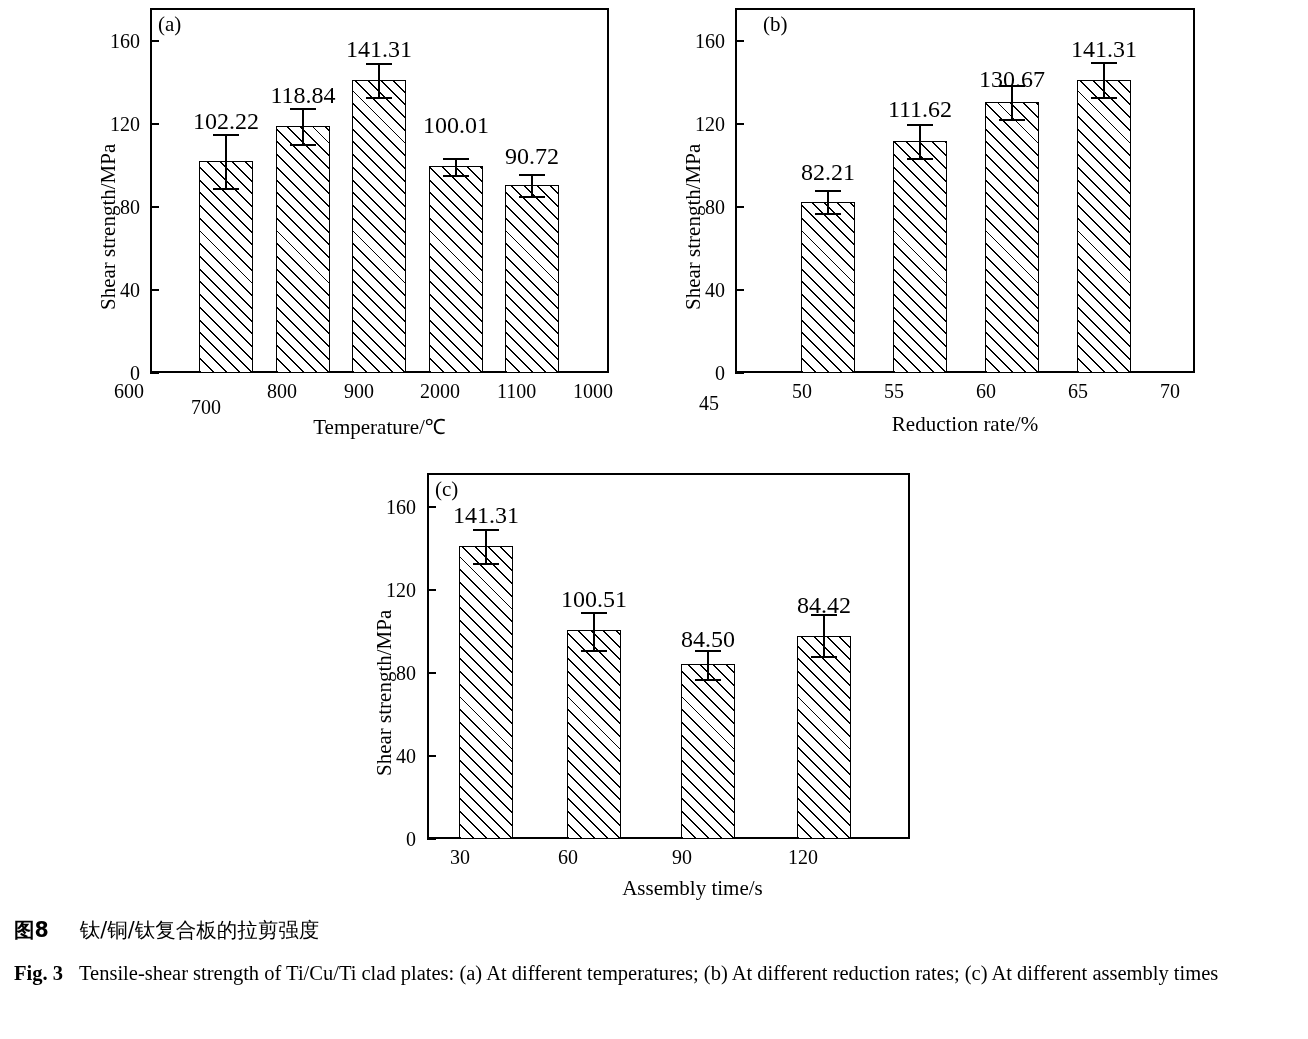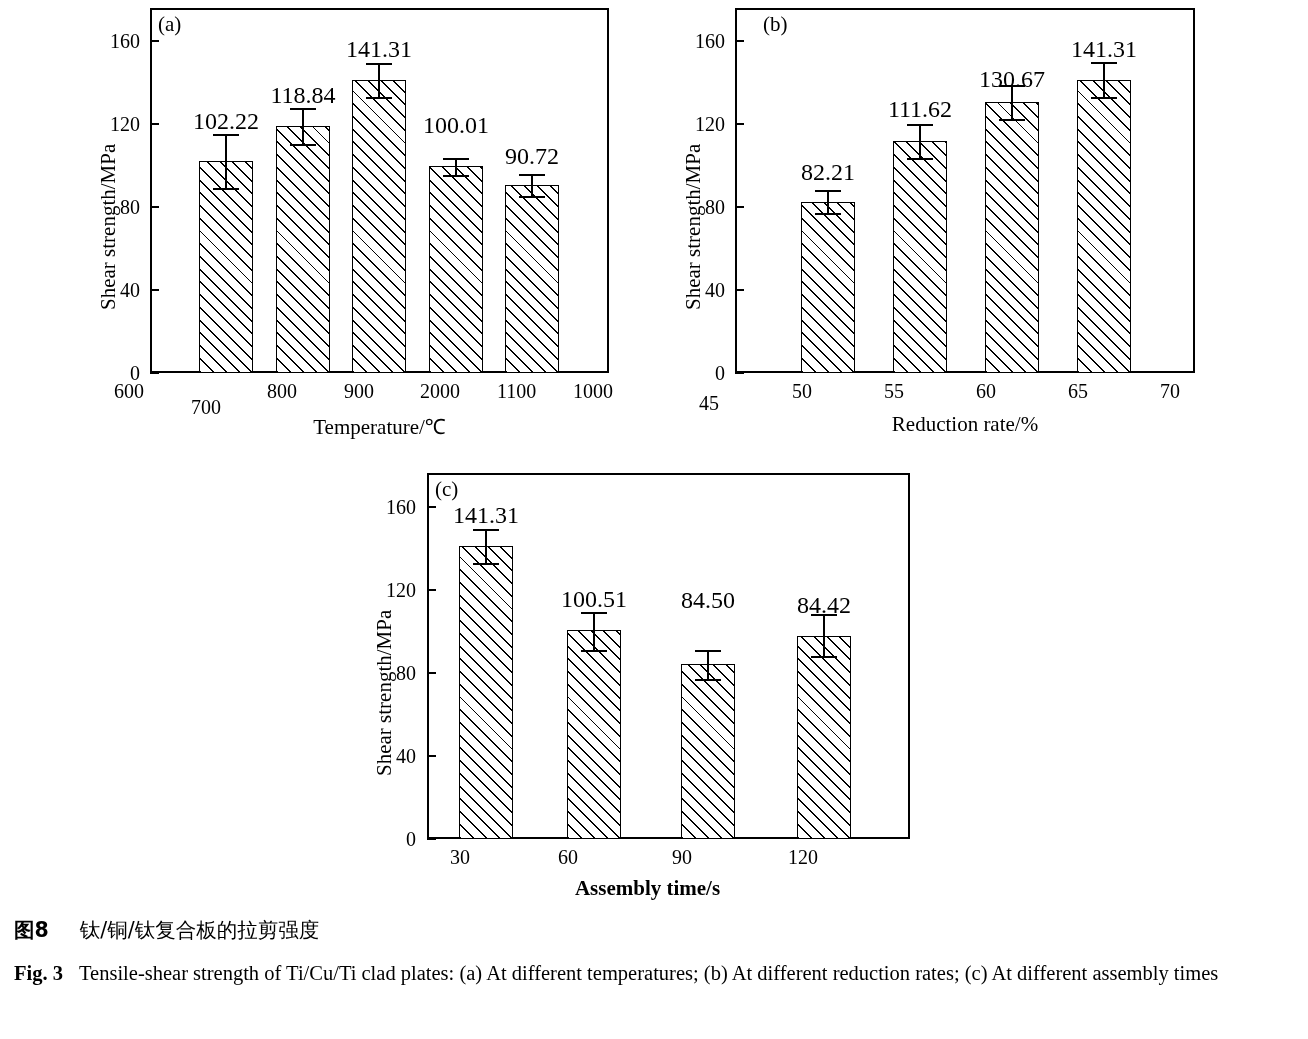--- a/index.html
+++ b/index.html
@@ -223,39 +223,39 @@
   <div class="tickmark" style="left:427px;top:755px;width:9px;height:2px;"></div>
   <div class="tickmark" style="left:427px;top:672px;width:9px;height:2px;"></div>
   <div class="tickmark" style="left:427px;top:589px;width:9px;height:2px;"></div>
   <div class="tickmark" style="left:427px;top:506px;width:9px;height:2px;"></div>
 
   <div class="xtick" style="left:450px;top:846px;width:72px;">30</div>
   <div class="xtick" style="left:558px;top:846px;width:72px;">60</div>
   <div class="xtick" style="left:672px;top:846px;width:72px;">90</div>
   <div class="xtick" style="left:788px;top:846px;width:72px;">120</div>
 
-  <div class="xlabel" style="left:406px;top:876px;width:483px;font-weight:bold;">Assembly time/s</div>
+  <div class="xlabel" style="left:451px;top:876px;width:483px;">Assembly time/s</div>
 
   <div class="bar" style="left:459px;top:546px;width:54px;height:293px;"></div>
   <div class="errbar" style="left:485px;top:529px;height:34px;"></div>
   <div class="errcap" style="left:473px;top:529px;width:26px;"></div>
   <div class="errcap" style="left:473px;top:563px;width:26px;"></div>
   <div class="barvalue" style="left:446px;top:502px;width:80px;">141.31</div>
 
   <div class="bar" style="left:567px;top:630px;width:54px;height:209px;"></div>
   <div class="errbar" style="left:593px;top:612px;height:38px;"></div>
   <div class="errcap" style="left:581px;top:612px;width:26px;"></div>
   <div class="errcap" style="left:581px;top:650px;width:26px;"></div>
   <div class="barvalue" style="left:554px;top:586px;width:80px;">100.51</div>
 
   <div class="bar" style="left:681px;top:664px;width:54px;height:175px;"></div>
   <div class="errbar" style="left:707px;top:650px;height:29px;"></div>
   <div class="errcap" style="left:695px;top:650px;width:26px;"></div>
   <div class="errcap" style="left:695px;top:679px;width:26px;"></div>
-  <div class="barvalue" style="left:668px;top:587px;width:80px;">84.50</div>
+  <div class="barvalue" style="left:668px;top:626px;width:80px;">84.50</div>
 
   <div class="bar" style="left:797px;top:636px;width:54px;height:203px;"></div>
   <div class="errbar" style="left:823px;top:614px;height:42px;"></div>
   <div class="errcap" style="left:811px;top:614px;width:26px;"></div>
   <div class="errcap" style="left:811px;top:656px;width:26px;"></div>
   <div class="barvalue" style="left:784px;top:592px;width:80px;">84.42</div>
 </div>
 
 <div class="cn-caption" style="left:14px;top:916px;width:1280px;">
   <span class="lbl">图8</span>

